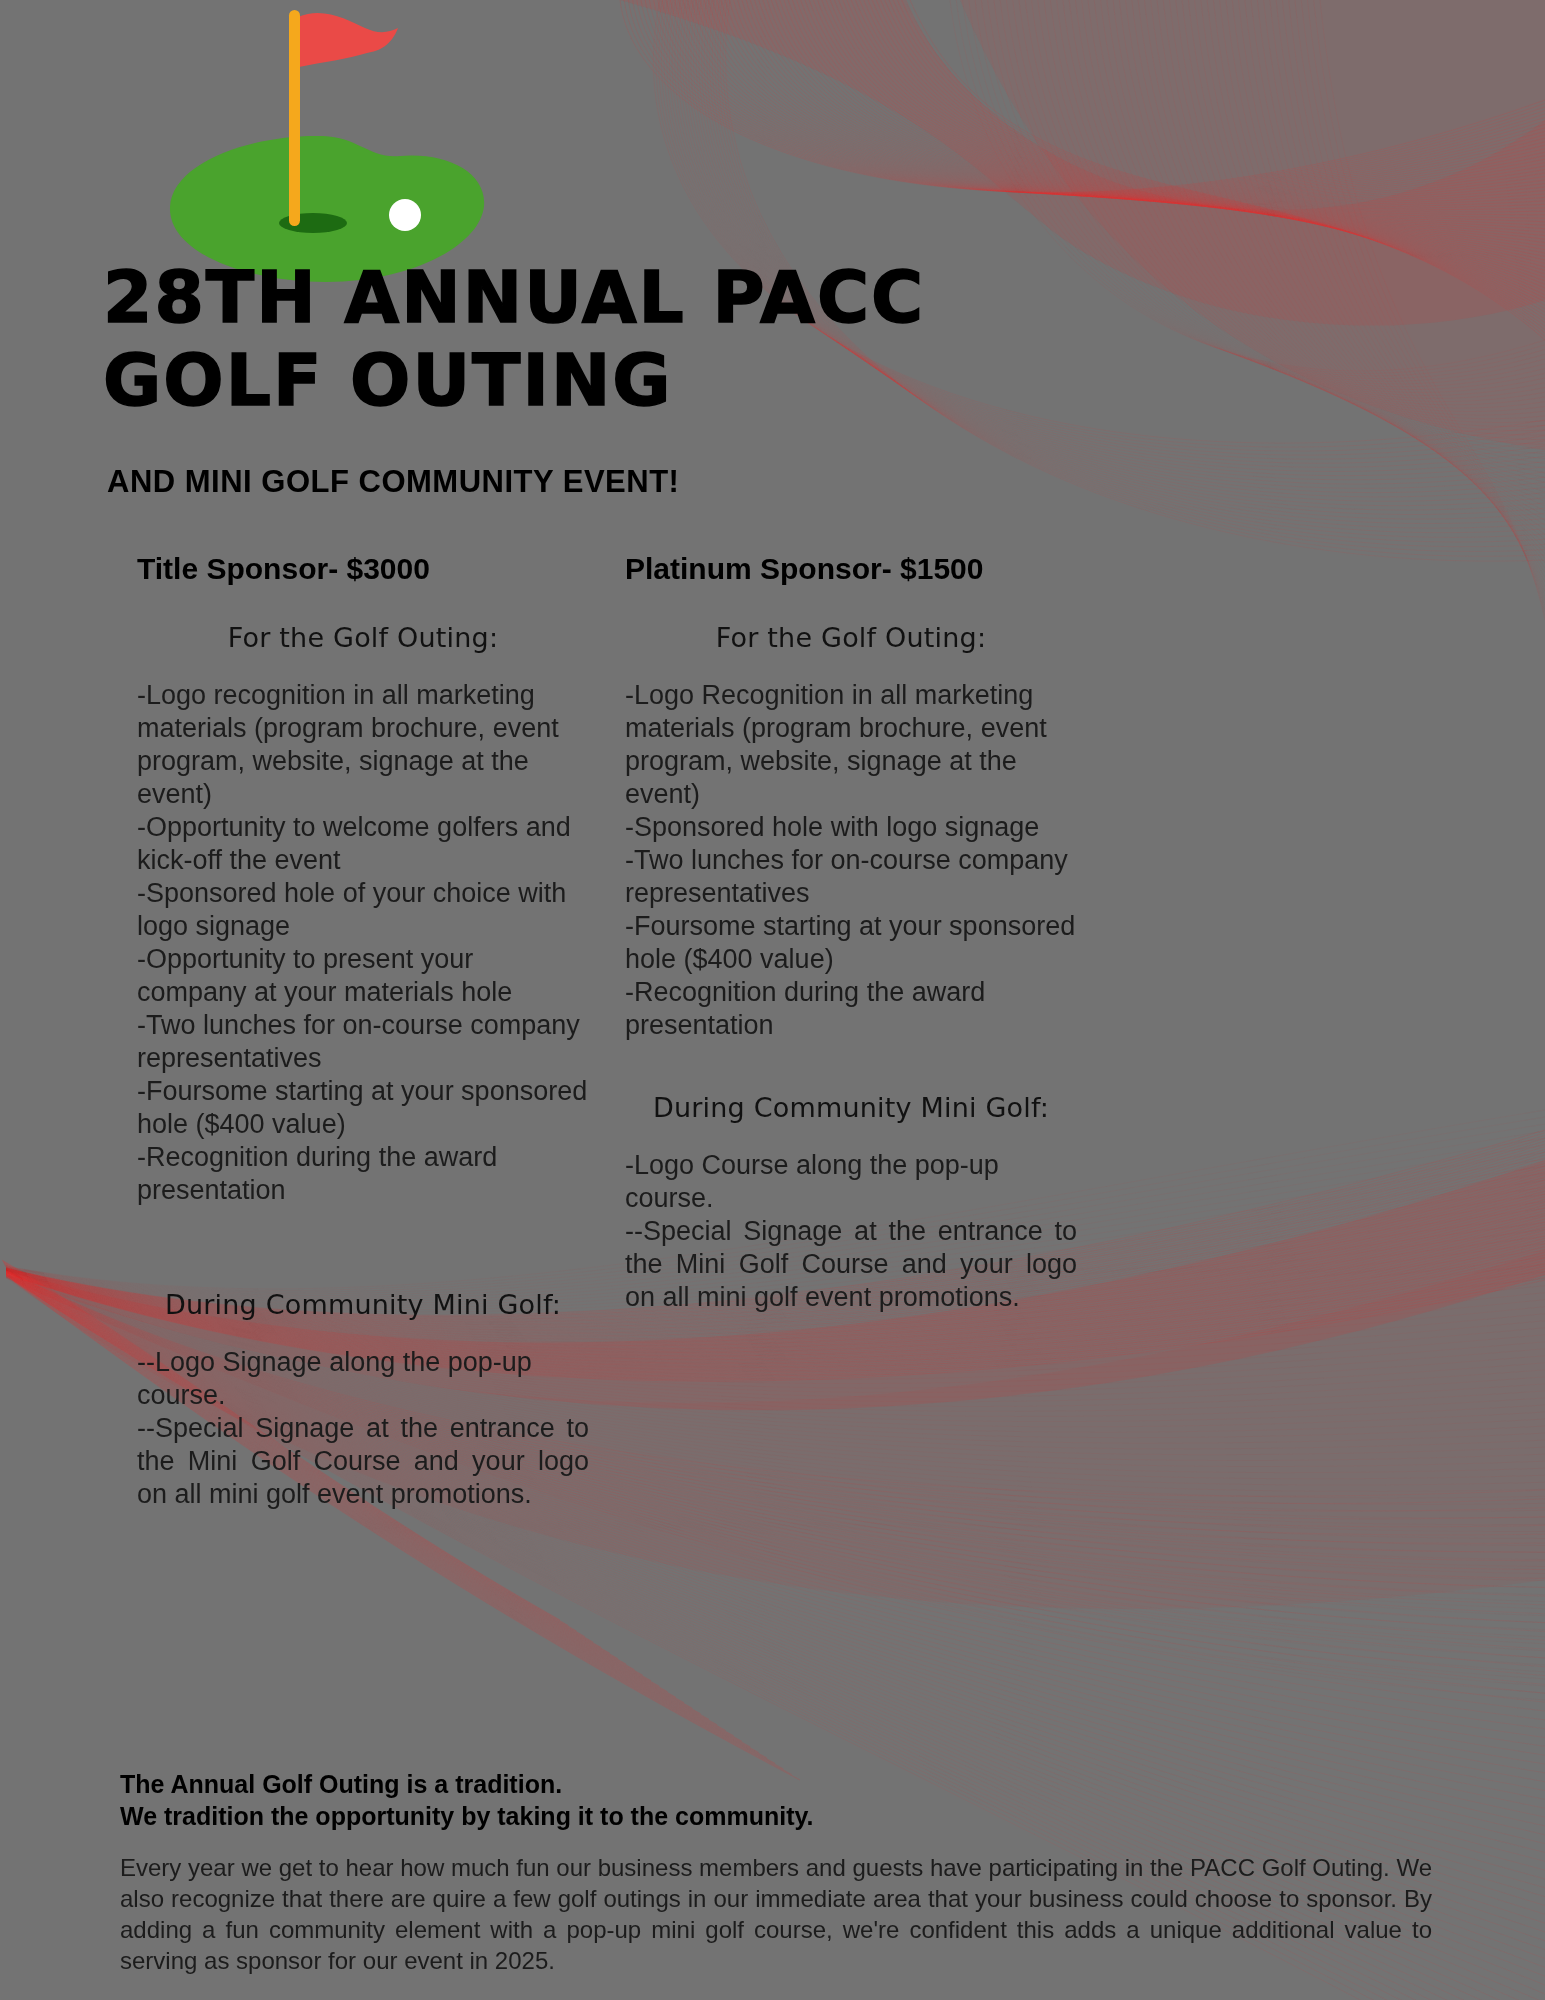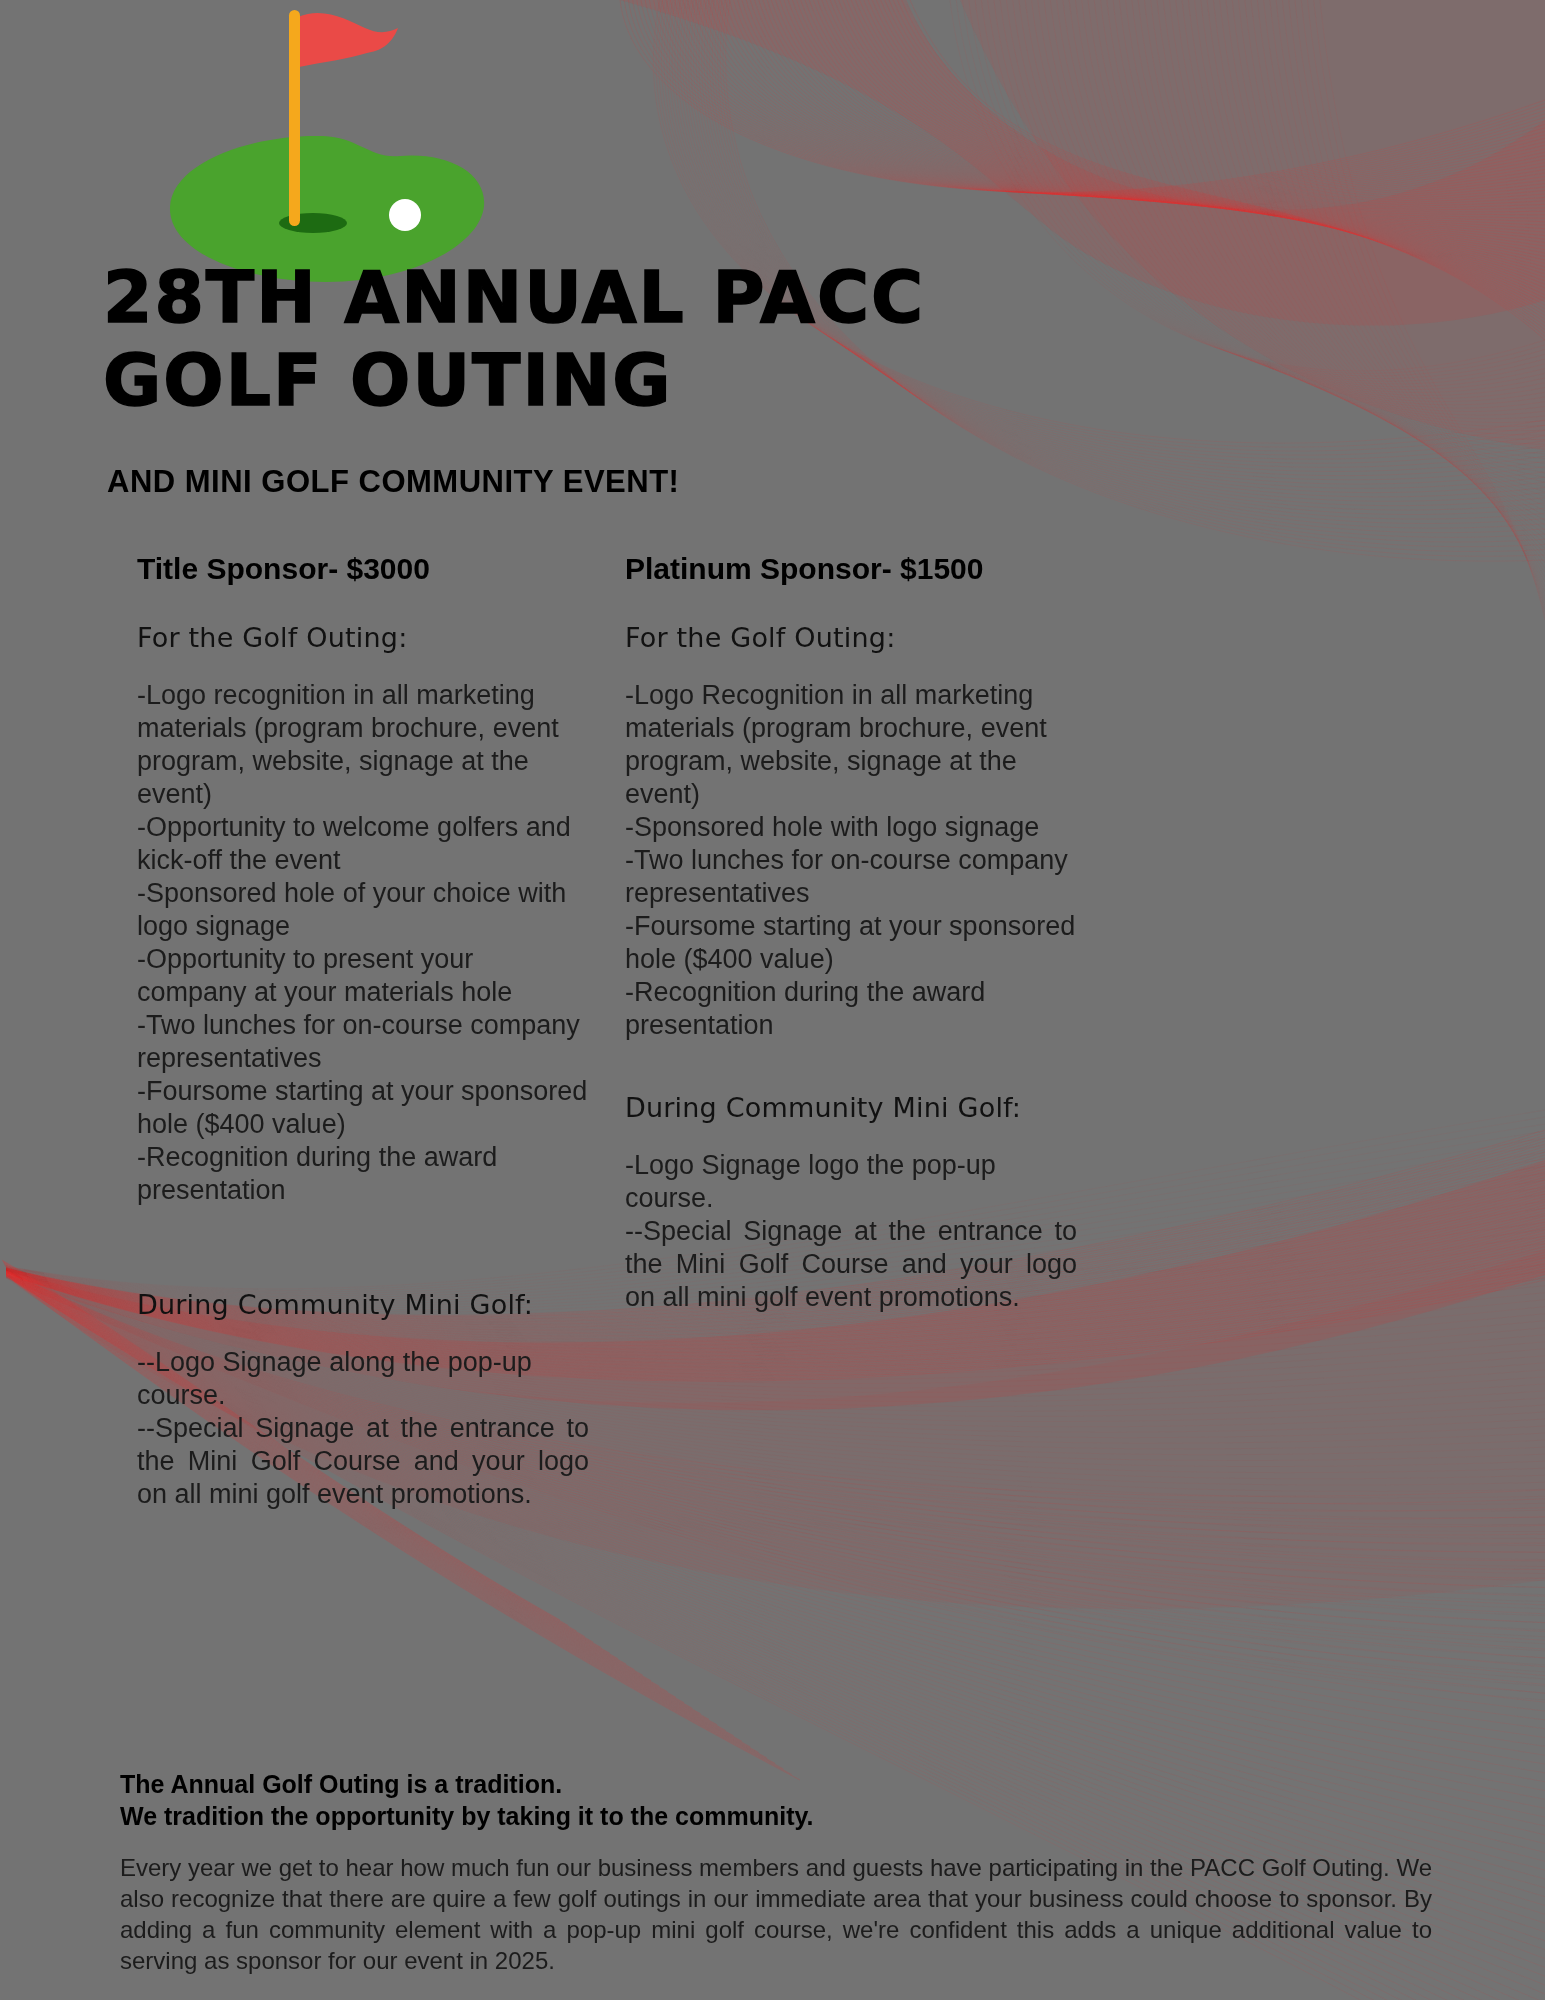--- a/index.html
+++ b/index.html
@@ -19,21 +19,21 @@
   #subtitle{
     position:absolute;left:107px;top:464px;z-index:2;
     font-weight:700;font-size:31px;letter-spacing:.5px;color:#000;white-space:nowrap;
   }
   .column{position:absolute;top:552px;width:452px;z-index:2;}
   #col-left{left:137px;}
   #col-right{left:625px;}
   .sponsor-heading{font-weight:700;font-size:30px;color:#000;margin:0 0 36px 0;}
   .golf-subhead,.mini-heading{
     font-family:"DejaVu Sans",sans-serif;font-weight:400;font-size:27px;color:#111;
-    margin:0 0 26px 0;letter-spacing:.2px;
+    margin:0 0 26px 0;letter-spacing:.2px;text-align:center;
   }
   .item{font-size:27px;line-height:33px;margin:0;color:#1c1c1c;}
   .justify{text-align:justify;}
   #col-left .mini-heading{margin-top:82px;}
   #col-right .mini-heading{margin-top:50px;}
   #footer{position:absolute;left:120px;top:1768px;width:1312px;z-index:2;}
   .footer-bold{font-weight:700;font-size:25px;line-height:32px;color:#000;margin:0;}
   .footer-para{font-size:24px;line-height:31px;margin:20px 0 0 0;text-align:justify;color:#1c1c1c;}
 </style>
 </head>
@@ -480,21 +480,21 @@
 
   <div id="col-right" class="column">
     <p class="sponsor-heading">Platinum Sponsor- $1500</p>
     <p class="golf-subhead">For the Golf Outing:</p>
     <p class="item">-Logo Recognition in all marketing materials (program brochure, event program, website, signage at the event)</p>
     <p class="item">-Sponsored hole with logo signage</p>
     <p class="item">-Two lunches for on-course company representatives</p>
     <p class="item">-Foursome starting at your sponsored hole ($400 value)</p>
     <p class="item">-Recognition during the award presentation</p>
     <p class="mini-heading">During Community Mini Golf:</p>
-    <p class="item">-Logo Signage logo the pop-up course.</p>
+    <p class="item">-Logo Course along the pop-up course.</p>
     <p class="item justify">--Special Signage at the entrance to the Mini Golf Course and your logo on all mini golf event promotions.</p>
   </div>
 
   <div id="footer">
     <p class="footer-bold">The Annual Golf Outing is a tradition.</p>
     <p class="footer-bold">We tradition the opportunity by taking it to the community.</p>
     <p class="footer-para">Every year we get to hear how much fun our business members and guests have participating in the PACC Golf Outing. We also recognize that there are quire a few golf outings in our immediate area that your business could choose to sponsor. By adding a fun community element with a pop-up mini golf course, we're confident this adds a unique additional value to serving as sponsor for our event in 2025.</p>
   </div>
 
 </div>

